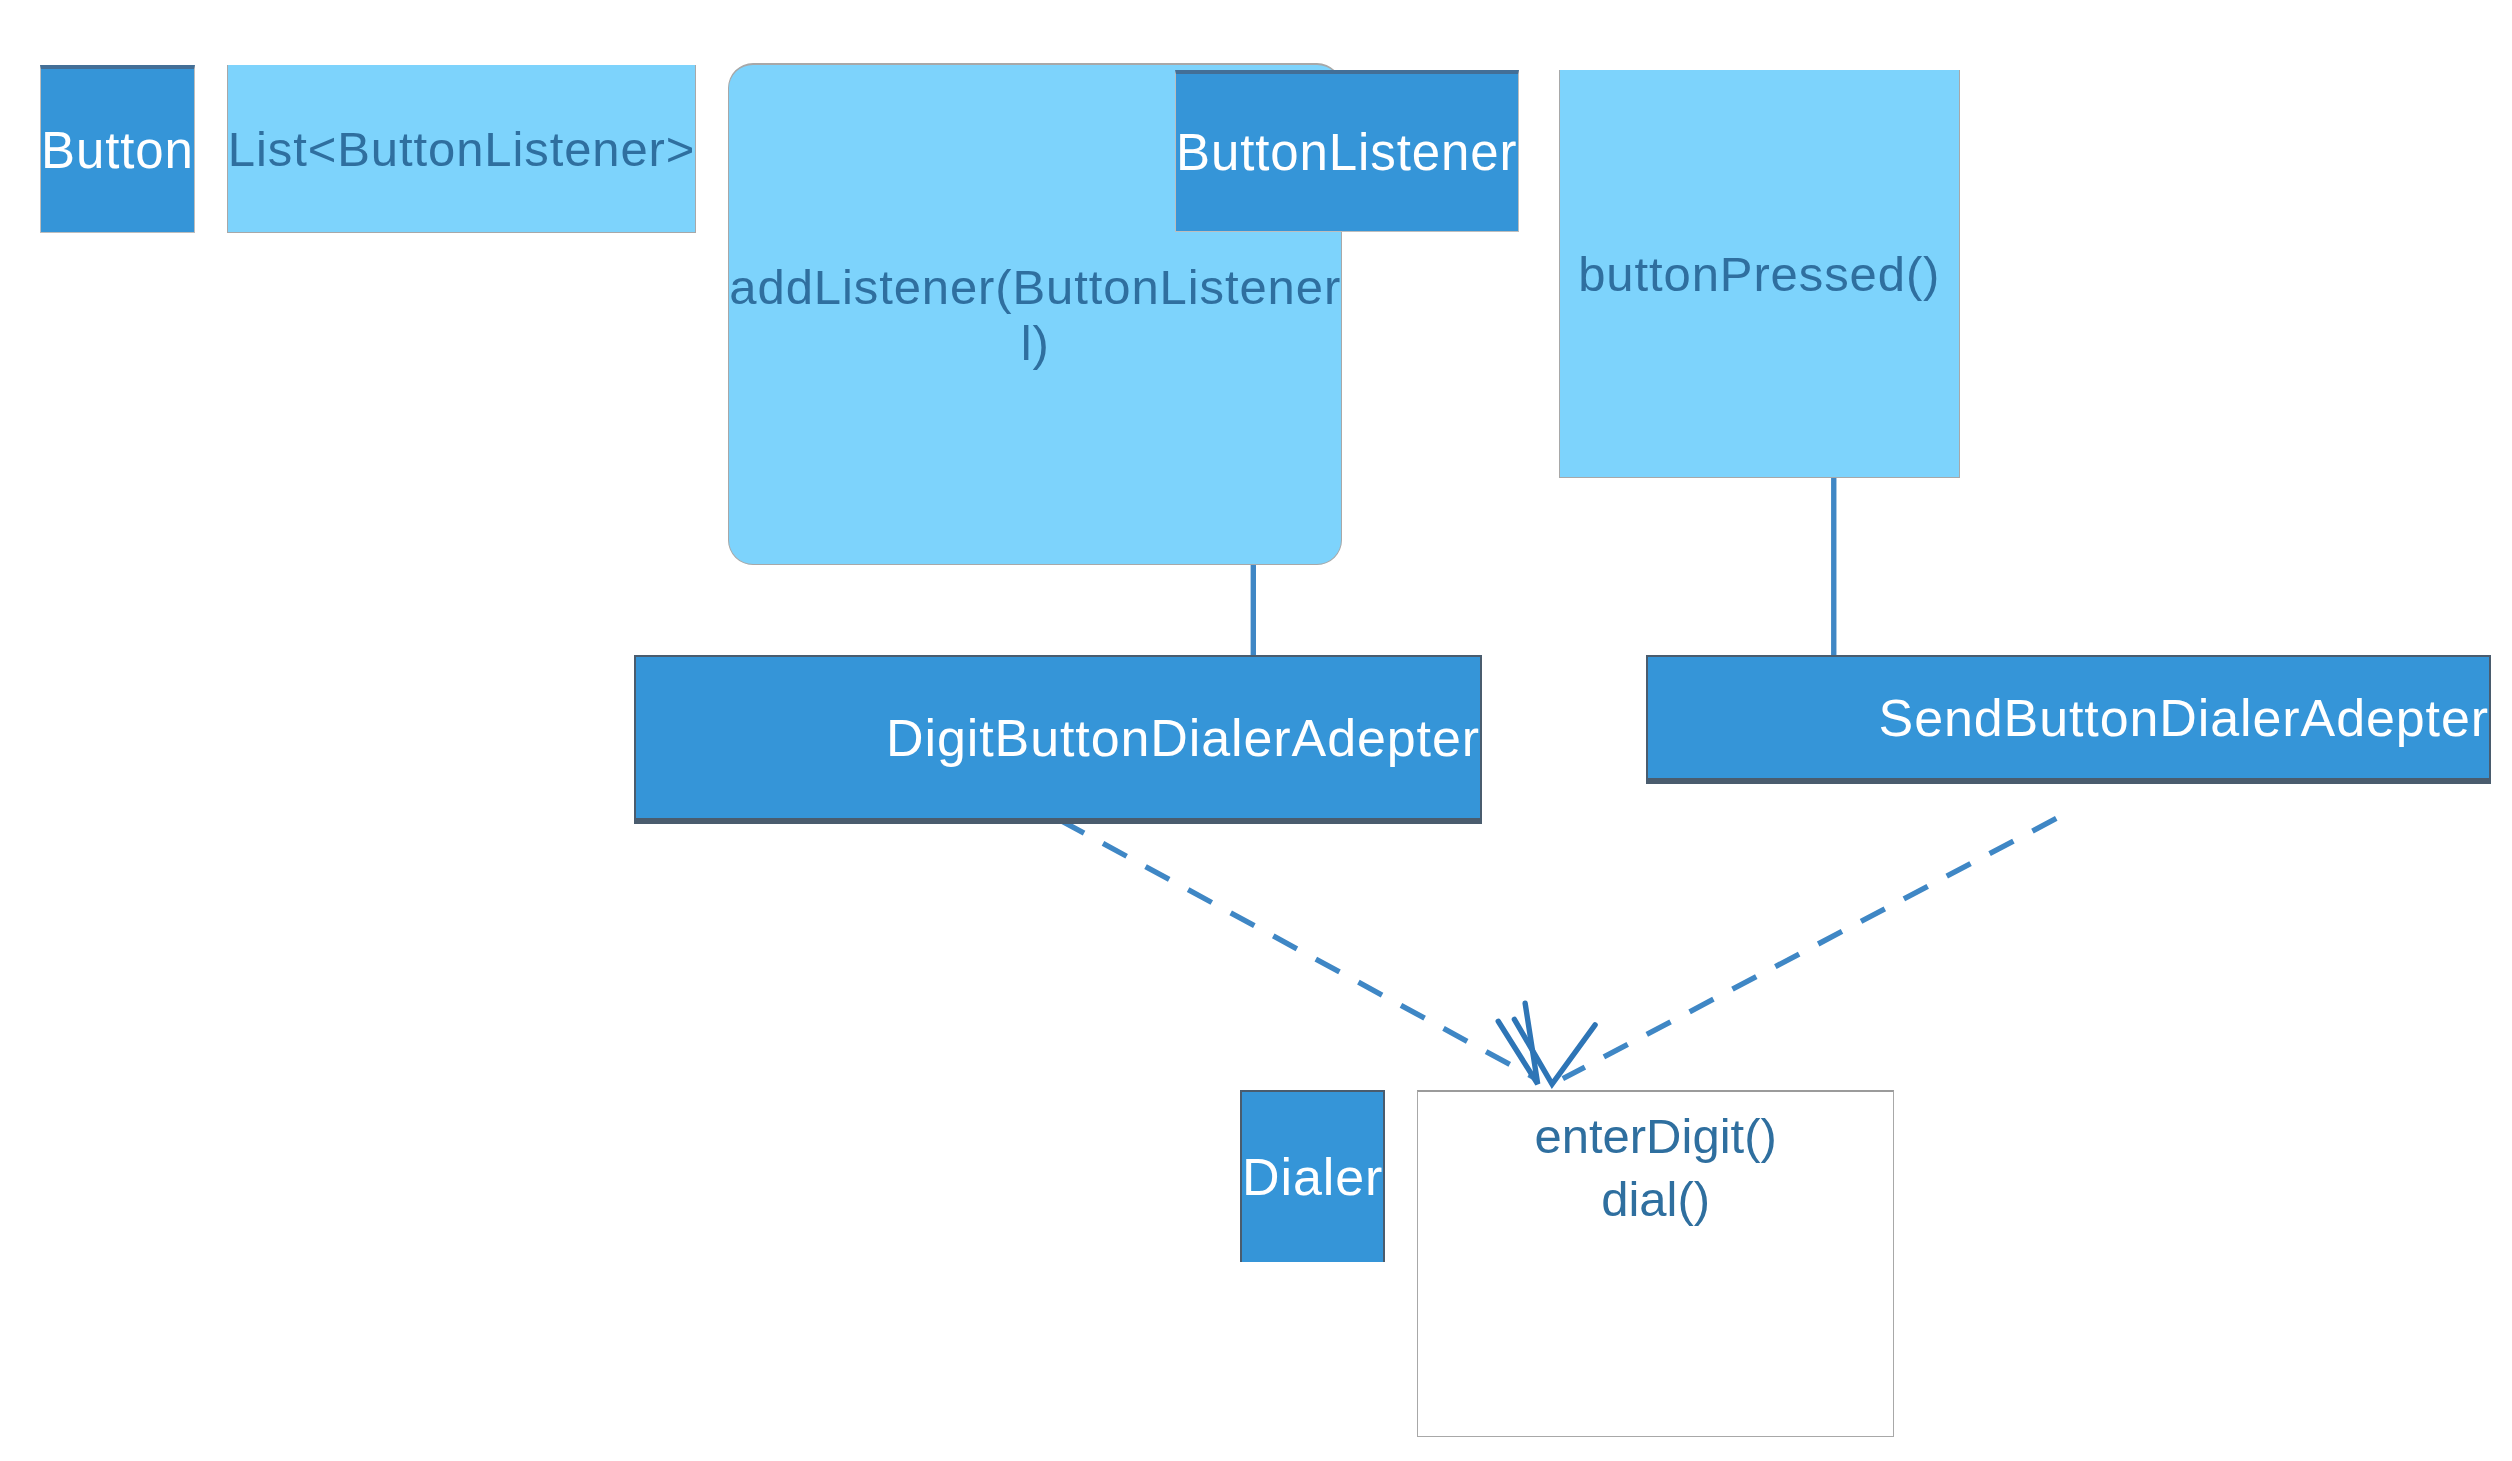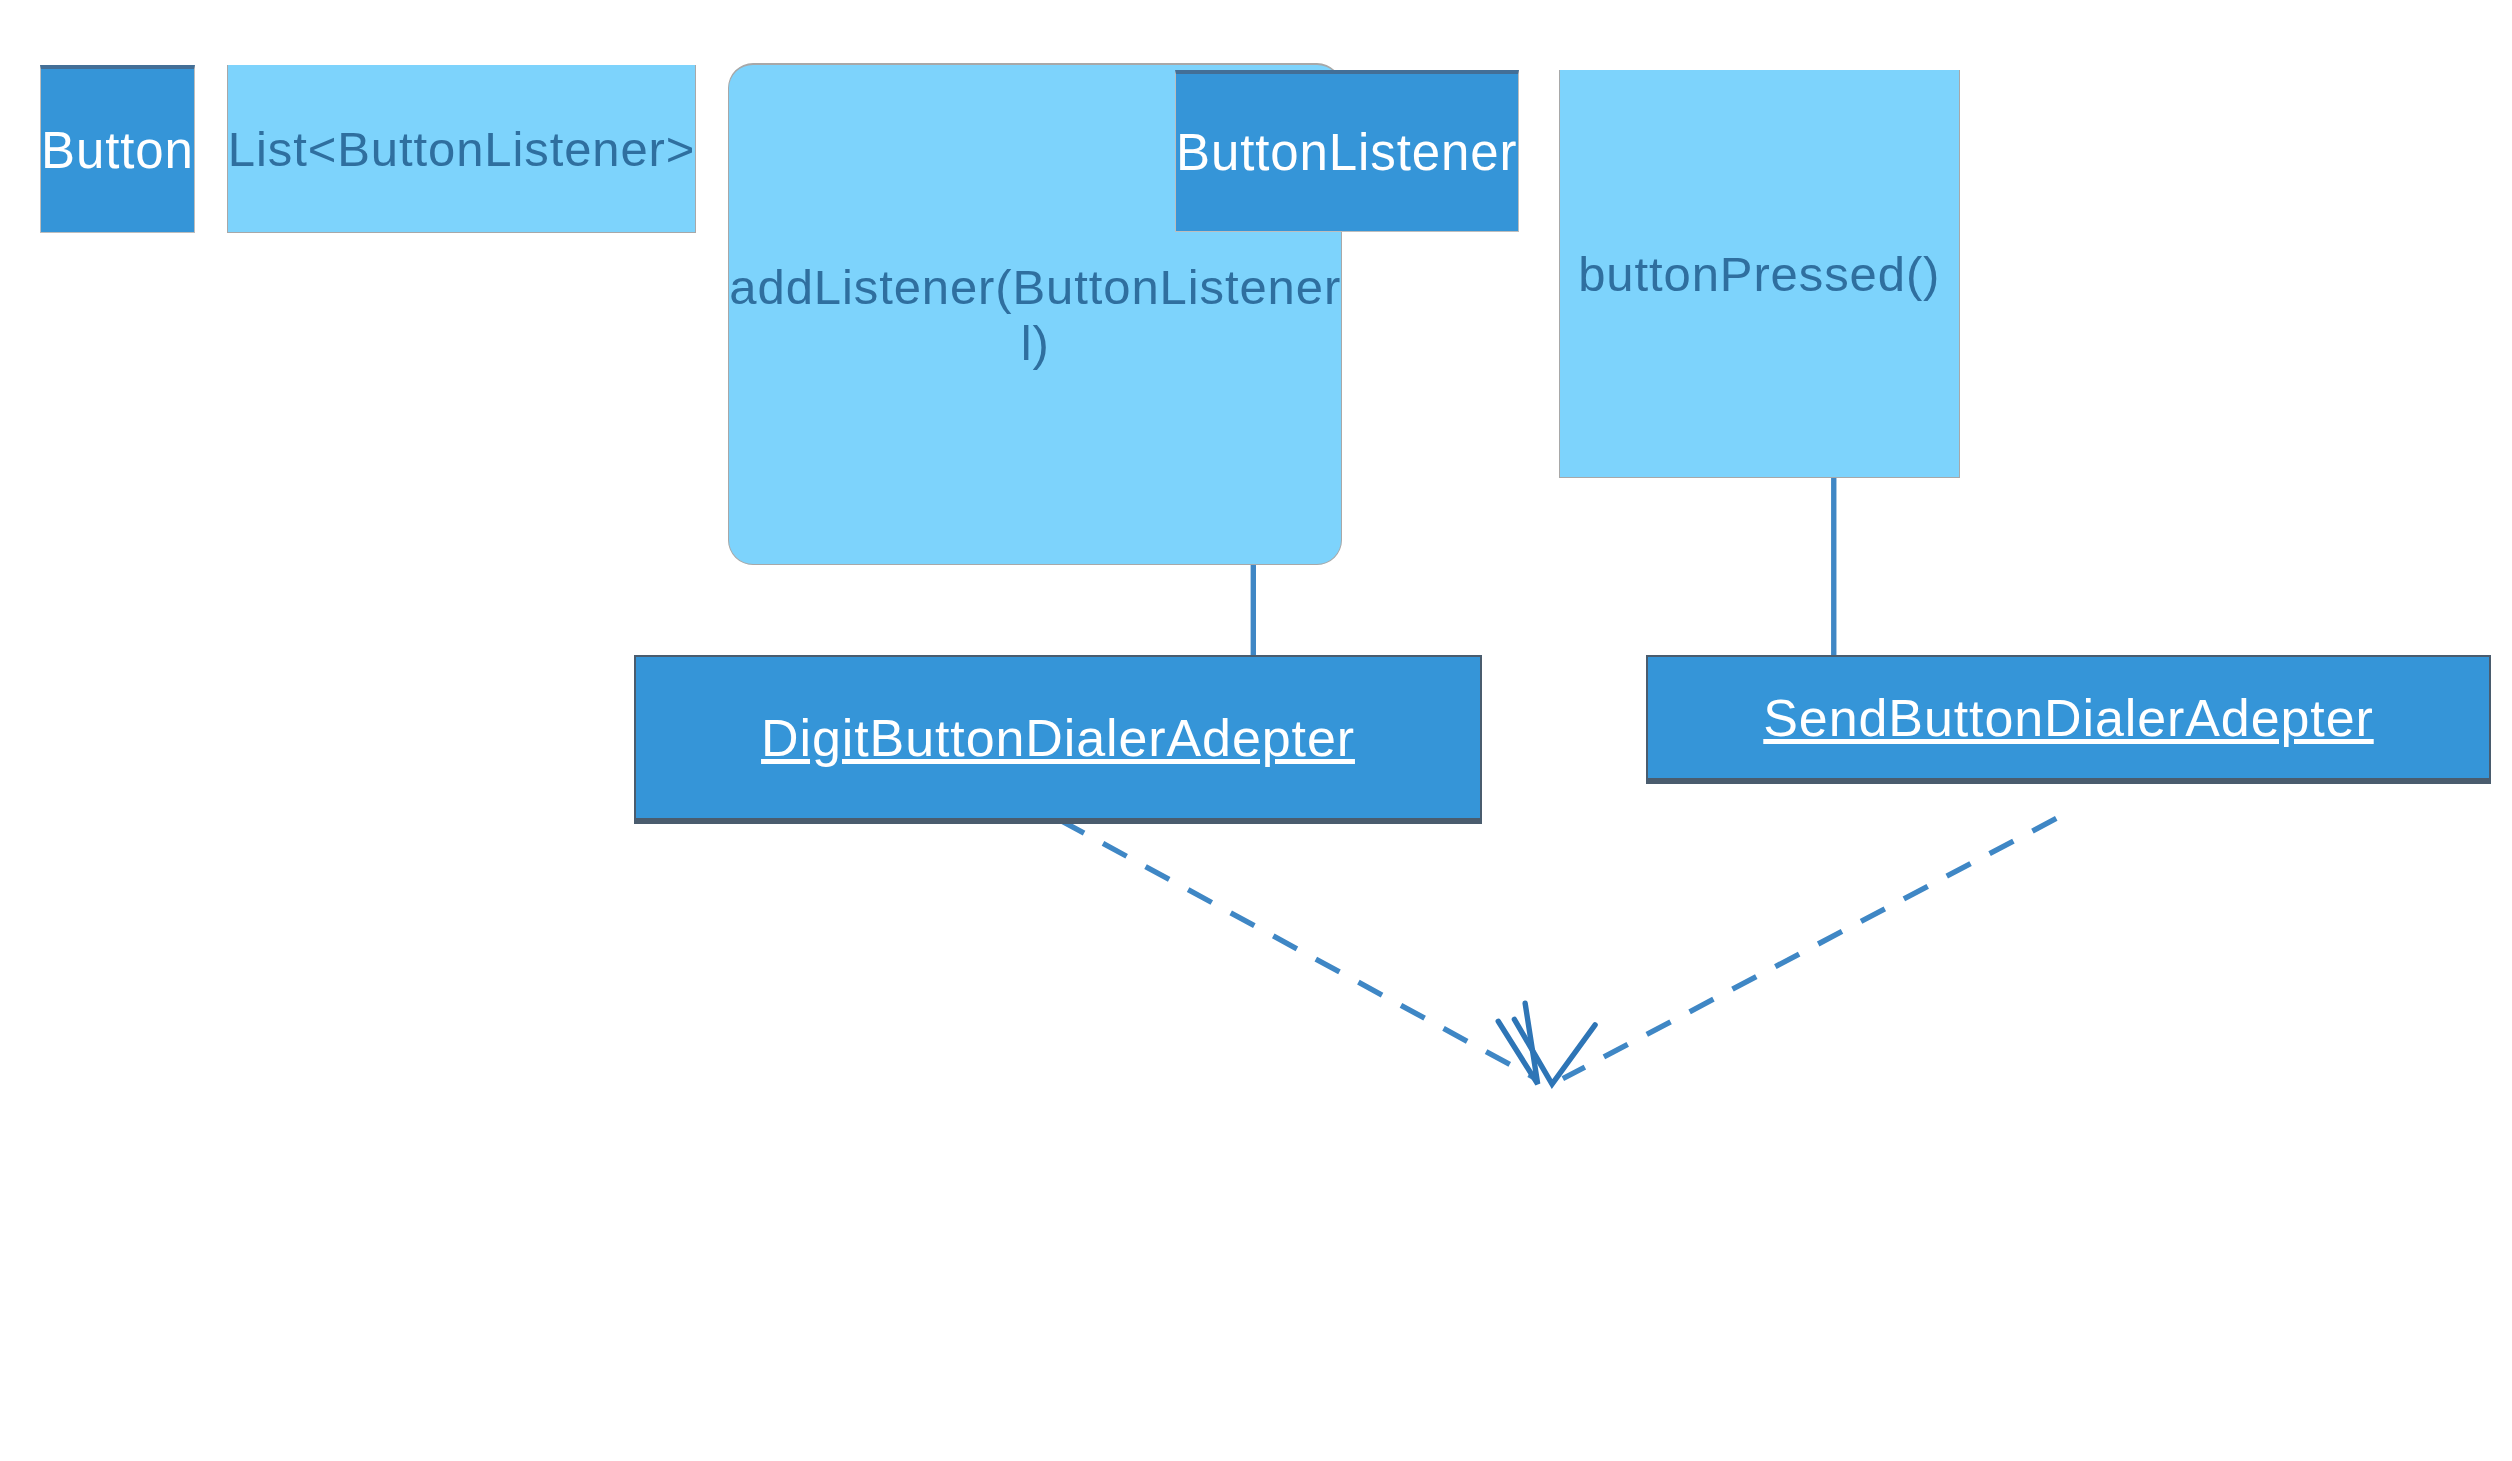--- a/index.html
+++ b/index.html
@@ -32,25 +32,24 @@
     font-size:49px;letter-spacing:0.9px;
     border:1.8px solid var(--box-border);border-top:none;
     box-sizing:border-box;text-align:center;
   }
   .class-row + .class-row{border-top:2.7px solid var(--box-border);margin-top:-1.8px;}
 
   .solo-header{
     position:absolute;
     background:var(--header-fill);
     color:var(--header-text);
-    display:flex;align-items:center;justify-content:center;
+    display:flex;align-items:center;justify-content:flex-end;
     font-size:52px;letter-spacing:0.9px;
     border:2.7px solid var(--dark-border);border-bottom-width:6.3px;
     box-sizing:border-box;
-    text-decoration:underline;
   }
   .dialer-header{
     background:var(--header-fill);
     color:var(--header-text);
     display:flex;align-items:center;justify-content:center;
     font-size:52px;letter-spacing:0.9px;
     border:2.7px solid var(--dark-border);border-bottom:none;
     box-sizing:border-box;
   }
   .dialer-body{
@@ -122,15 +121,24 @@
   </div>
 
   <div class="solo-header" style="left:634px;top:655px;width:848px;height:169px;">
     <span>DigitButtonDialerAdepter</span>
   </div>
 
   <div class="solo-header" style="left:1646px;top:655px;width:845px;height:129px;">
     <span>SendButtonDialerAdepter</span>
   </div>
 
+  <div class="class-box" style="left:1240px;top:1090px;width:654px;height:347px;">
+    <div class="dialer-header" style="height:172px;">
+      <span>Dialer</span>
+    </div>
+    <div class="dialer-body">
+      <span>enterDigit()</span>
+      <span>dial()</span>
+    </div>
+  </div>
 
 </div>
 
 
 </body></html>

